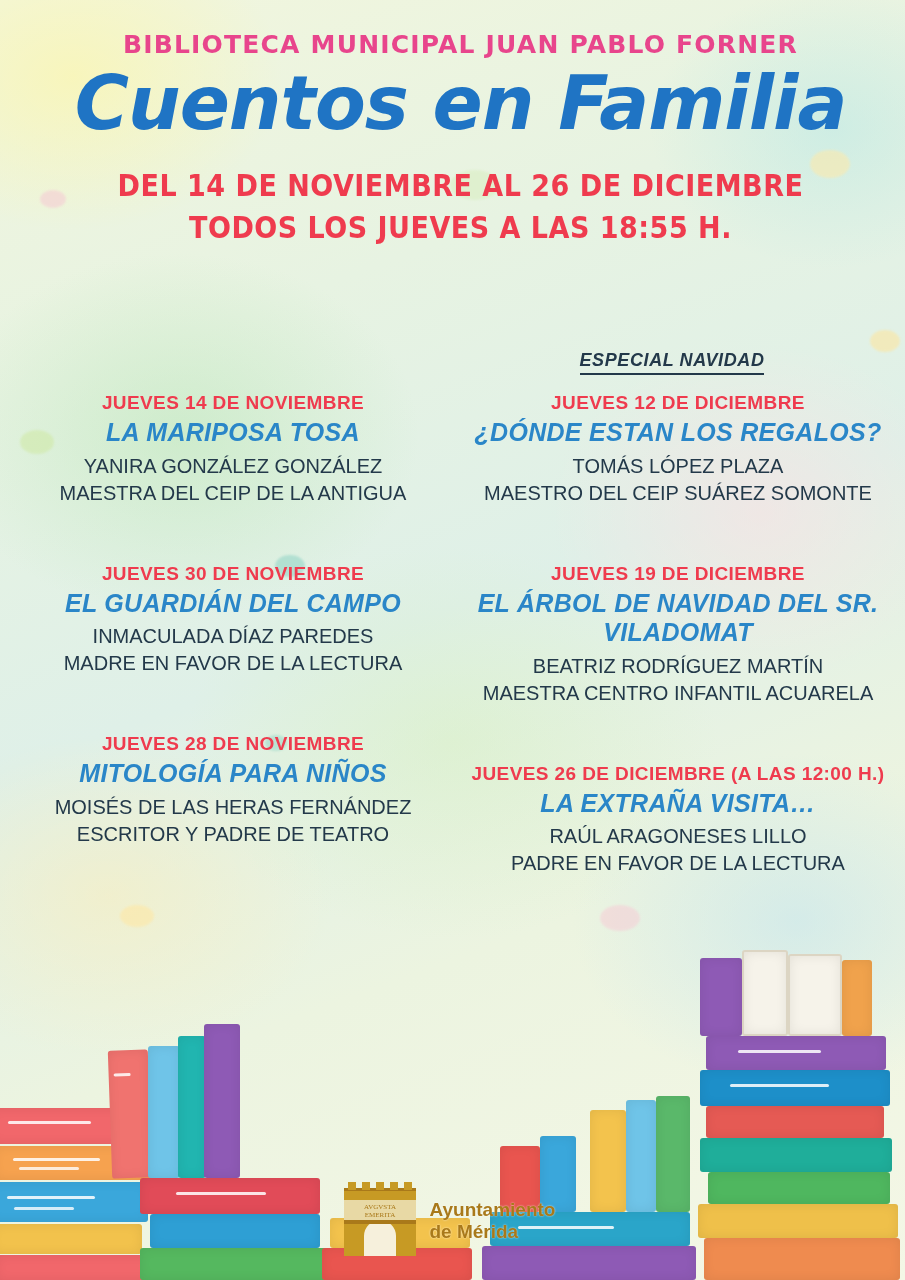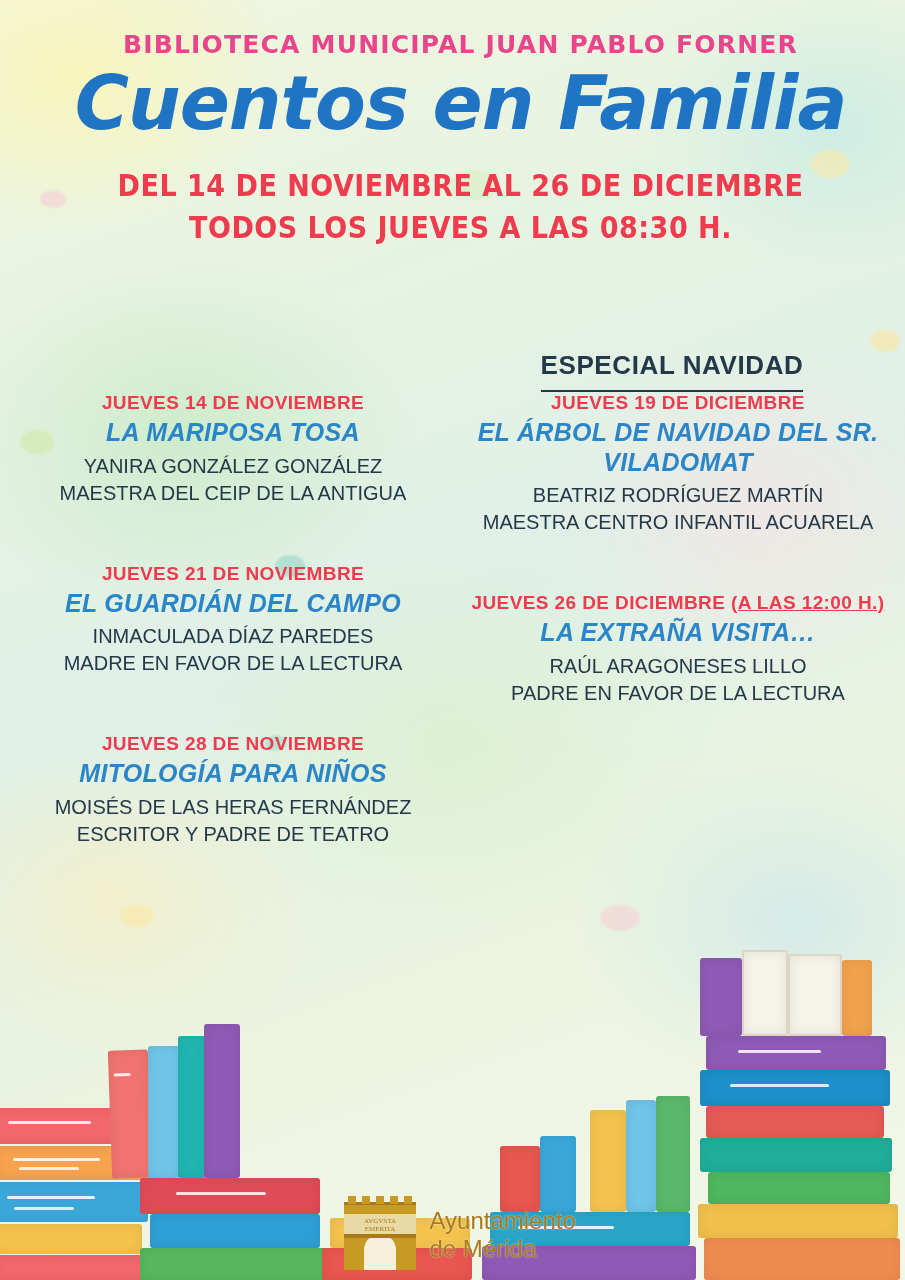--- a/index.html
+++ b/index.html
@@ -69,26 +69,27 @@
   }
 
   .especial {
     position: absolute;
     top: 350px;
     left: 452px;
     width: 440px;
     text-align: center;
   }
   .especial span {
-    font-size: 26px;
+    font-size: 18px;
     font-weight: bold;
     color: #23394a;
     border-bottom: 2px solid #23394a;
-    padding-bottom: 10px;
+    padding-bottom: 3px;
     letter-spacing: .6px;
+    font-style: italic;
   }
 
   .columns {
     position: absolute;
     top: 392px;
     left: 0;
     width: 905px;
     display: flex;
   }
   .col {
@@ -103,21 +104,20 @@
   }
   .entry .date {
     color: #ef3b4e;
     font-weight: bold;
     font-size: 19px;
     letter-spacing: .4px;
     margin-bottom: 4px;
   }
   .entry .date .hour {
     color: #ef3b4e;
-    text-decoration: underline;
     font-weight: bold;
     text-align: center;
   }
   .entry .story {
     color: #2a86c8;
     font-style: italic;
     font-weight: bold;
     font-size: 25px;
     letter-spacing: .3px;
     margin-bottom: 5px;
@@ -157,33 +157,33 @@
     width: 38%;
     height: 3px;
     background: rgba(255,255,255,.8);
     border-radius: 2px;
   }
 
   .logo {
     position: absolute;
     left: 50%;
     transform: translateX(-50%);
-    bottom: 6px;
+    bottom: 20px;
     width: 230px;
     height: 78px;
     display: flex;
     align-items: center;
     gap: 8px;
   }
   .logo .arch { flex: 0 0 auto; }
   .logo .txt {
     color: #b8860b;
-    font-size: 24px;
+    font-size: 19px;
     line-height: 1.15;
-    font-weight: normal;
+    font-weight: bold;
     text-shadow: 0 0 2px rgba(255,255,255,.8);
   }
   .logo .txt .l1 { color: #a9791a; }
   .logo .txt .l2 { color: #a9791a; }
 </style>
 </head>
 <body>
 
 <div class="poster">
 
@@ -195,56 +195,62 @@
   <div class="speck" style="left:265px;top:735px;width:22px;height:16px;background:#9ad9c9;"></div>
   <div class="speck" style="left:600px;top:905px;width:40px;height:26px;background:#f7cdd6;"></div>
   <div class="speck" style="left:120px;top:905px;width:34px;height:22px;background:#ffe7a2;"></div>
   <div class="speck" style="left:450px;top:170px;width:50px;height:30px;background:#d8eec0;"></div>
 
   <div class="header">
     <div class="biblio">BIBLIOTECA MUNICIPAL JUAN PABLO FORNER</div>
     <div class="maintitle">Cuentos en Familia</div>
     <div class="subinfo">
       <div>DEL 14 DE NOVIEMBRE AL 26 DE DICIEMBRE</div>
-      <div>TODOS LOS JUEVES A LAS 08:30 H.</div>
+      <div>TODOS LOS JUEVES A LAS 18:55 H.</div>
     </div>
   </div>
 
   <div class="especial">
     <span>ESPECIAL NAVIDAD</span>
   </div>
 
   <div class="columns">
     <div class="col left">
 
       <div class="entry">
         <div class="date">JUEVES 14 DE NOVIEMBRE</div>
         <div class="story">LA MARIPOSA TOSA</div>
         <div class="person">YANIRA GONZÁLEZ GONZÁLEZ</div>
         <div class="role">MAESTRA DEL CEIP DE LA ANTIGUA</div>
       </div>
 
       <div class="entry">
-        <div class="date">JUEVES 21 DE  NOVIEMBRE</div>
+        <div class="date">JUEVES 30 DE  NOVIEMBRE</div>
         <div class="story">EL GUARDIÁN DEL CAMPO</div>
         <div class="person">INMACULADA  DÍAZ PAREDES</div>
         <div class="role">MADRE EN FAVOR DE LA LECTURA</div>
       </div>
 
       <div class="entry">
         <div class="date">JUEVES 28 DE NOVIEMBRE</div>
         <div class="story">MITOLOGÍA PARA NIÑOS</div>
         <div class="person">MOISÉS DE LAS HERAS FERNÁNDEZ</div>
         <div class="role">ESCRITOR Y PADRE DE TEATRO</div>
       </div>
 
     </div>
 
     <div class="col right">
 
+      <div class="entry">
+        <div class="date"><span>JUEVES 12 DE DICIEMBRE</span><span class="hour"></span></div>
+        <div class="story">¿DÓNDE ESTAN LOS REGALOS?</div>
+        <div class="person">TOMÁS LÓPEZ PLAZA</div>
+        <div class="role">MAESTRO DEL CEIP SUÁREZ SOMONTE</div>
+      </div>
 
       <div class="entry">
         <div class="date"><span>JUEVES 19 DE DICIEMBRE</span><span class="hour"></span></div>
         <div class="story">EL ÁRBOL DE NAVIDAD DEL SR. VILADOMAT</div>
         <div class="person">BEATRIZ RODRÍGUEZ MARTÍN</div>
         <div class="role">MAESTRA CENTRO INFANTIL ACUARELA</div>
       </div>
 
       <div class="entry">
         <div class="date"><span>JUEVES 26 DE DICIEMBRE </span><span class="hour">(A LAS 12:00 H.)</span></div>

